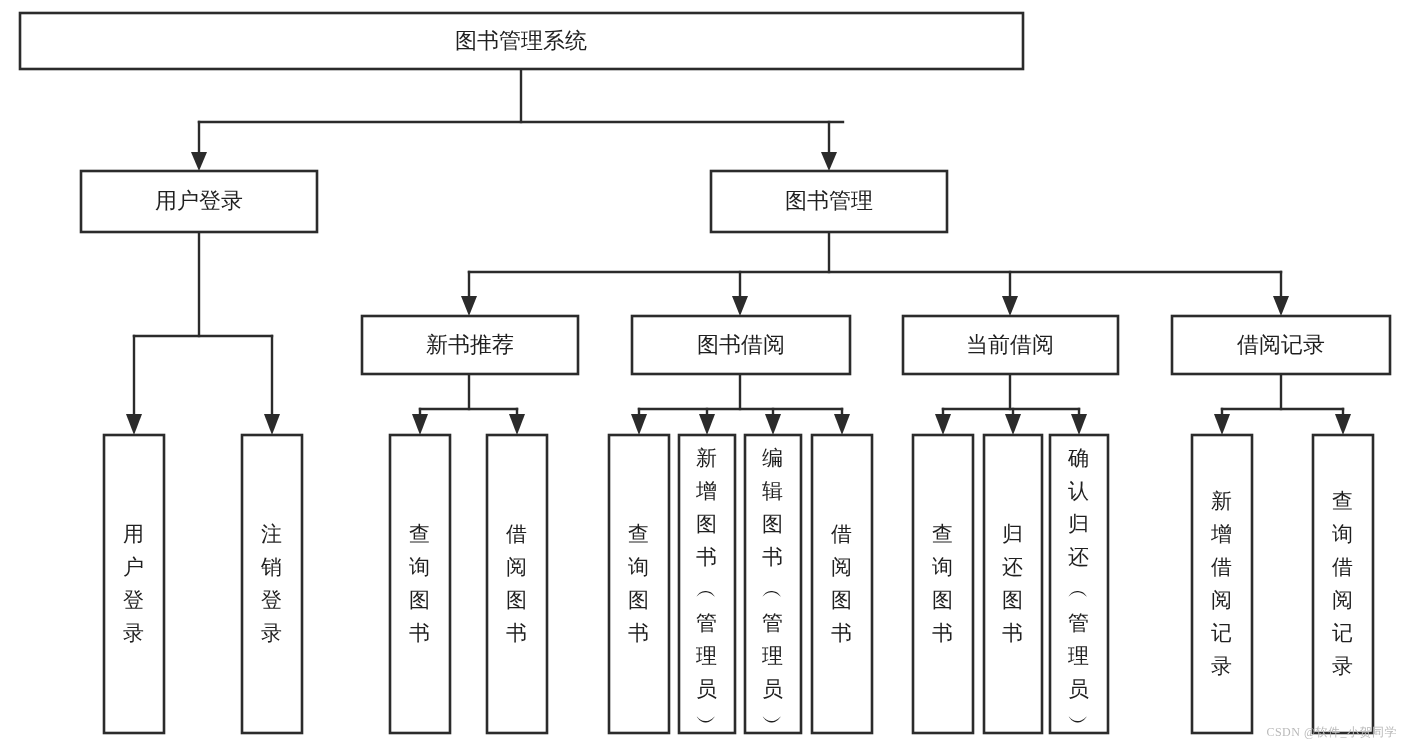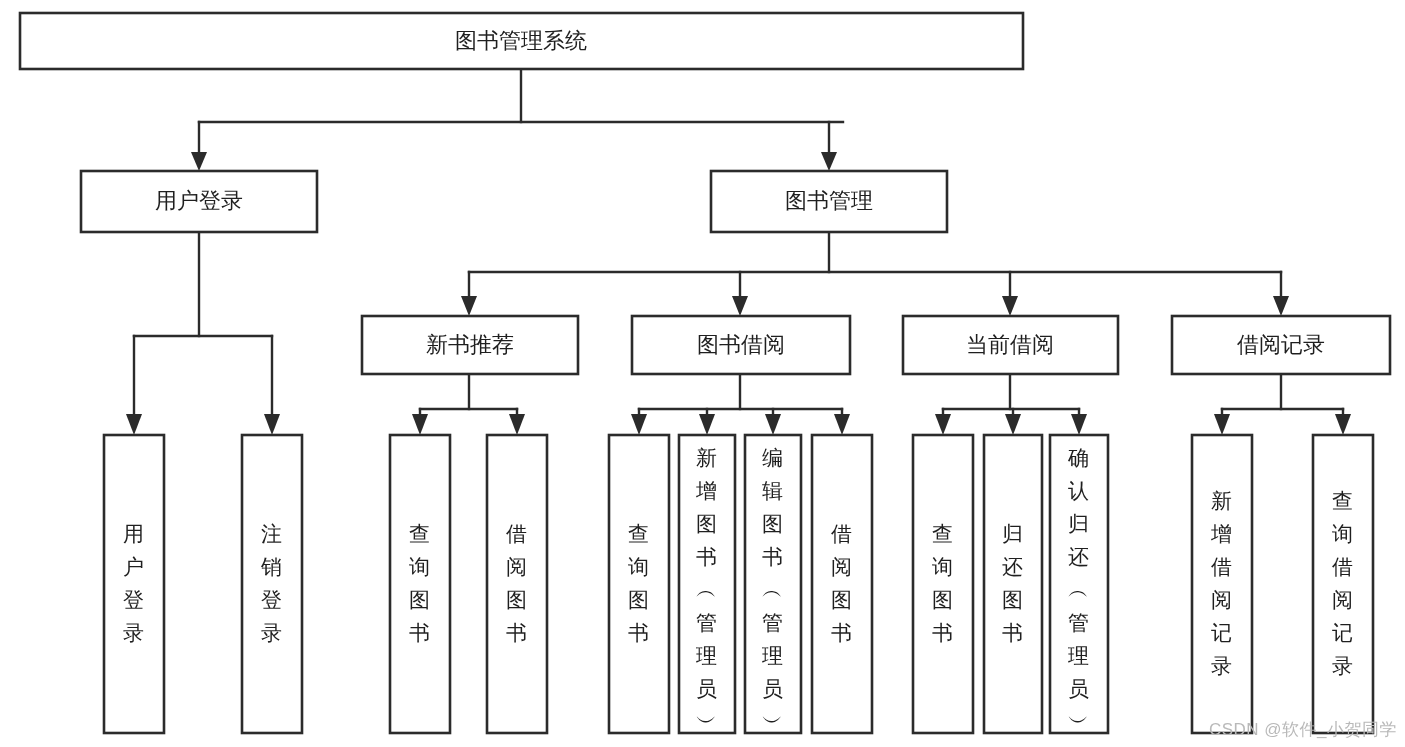--- a/index.html
+++ b/index.html
@@ -49,22 +49,22 @@
     stroke-linecap: square;
   }
   .arrow-head {
     fill: #2b2b2b;
     stroke: none;
   }
   .watermark {
     position: absolute;
     right: 8px;
     bottom: 6px;
-    font-family: Liberation Sans, sans-serif;
-    font-size: 17px;
+    font-family: Liberation Serif, serif;
+    font-size: 12px;
     color: #b9b9b9;
     letter-spacing: 0.5px;
     white-space: nowrap;
     pointer-events: none;
     margin-top: 24px;
   }
 </style>
 </head>
 <body>
 

